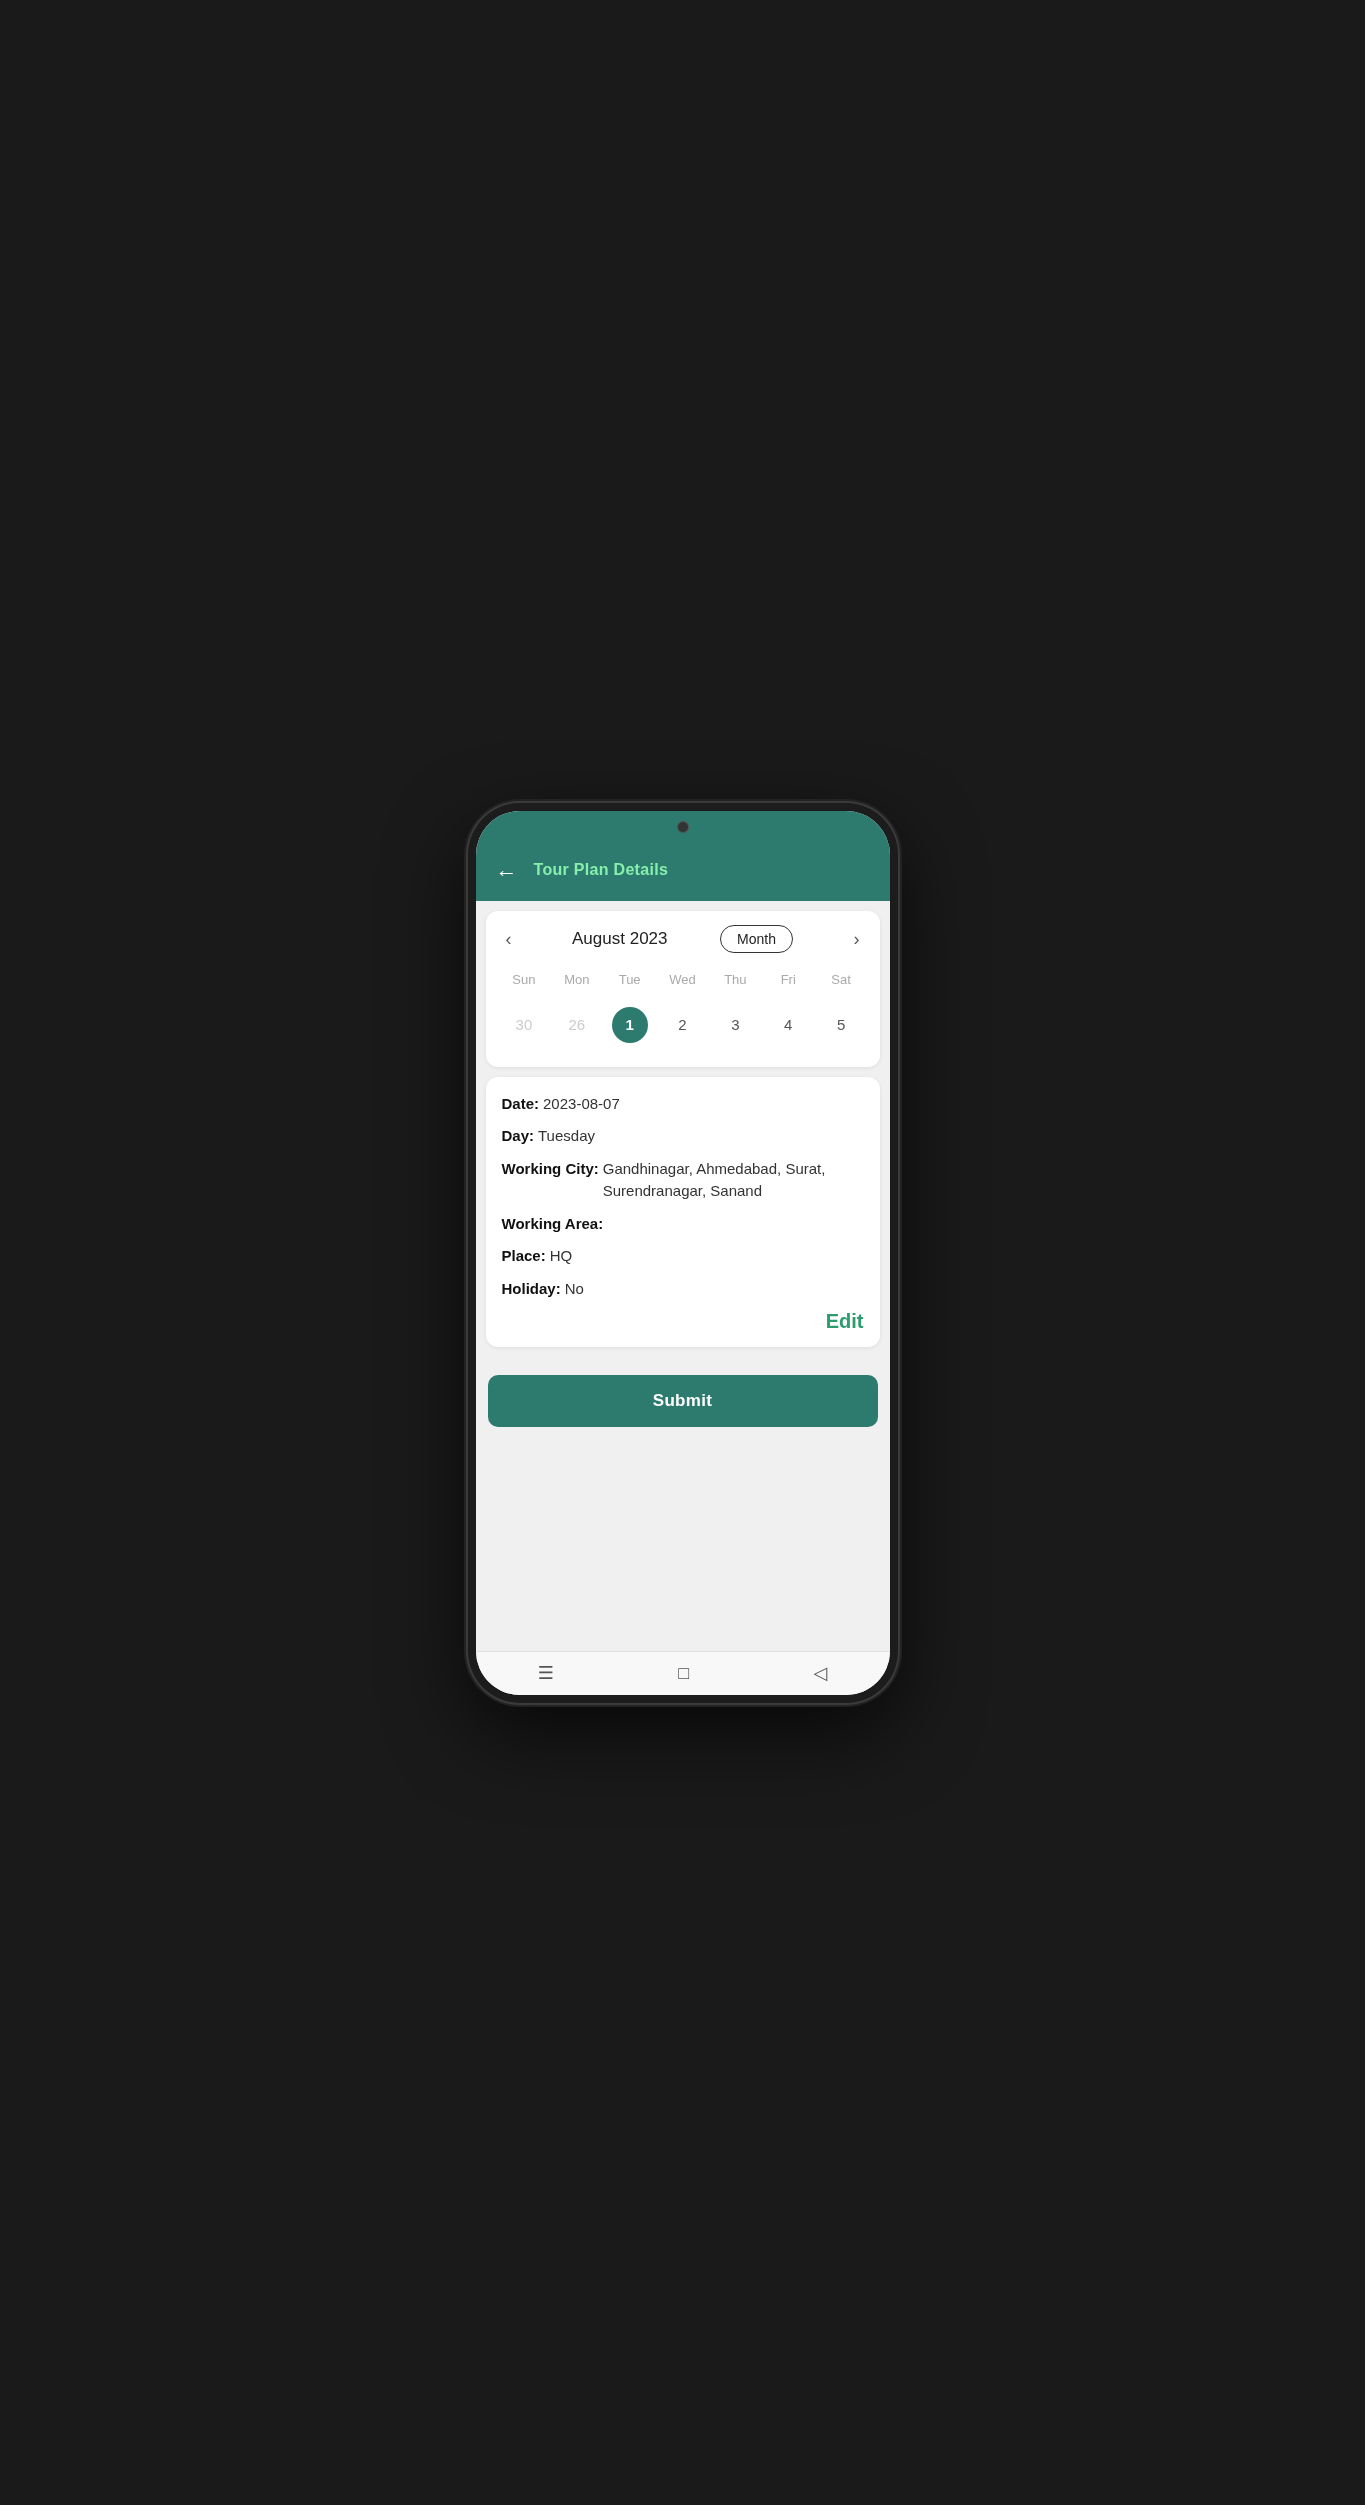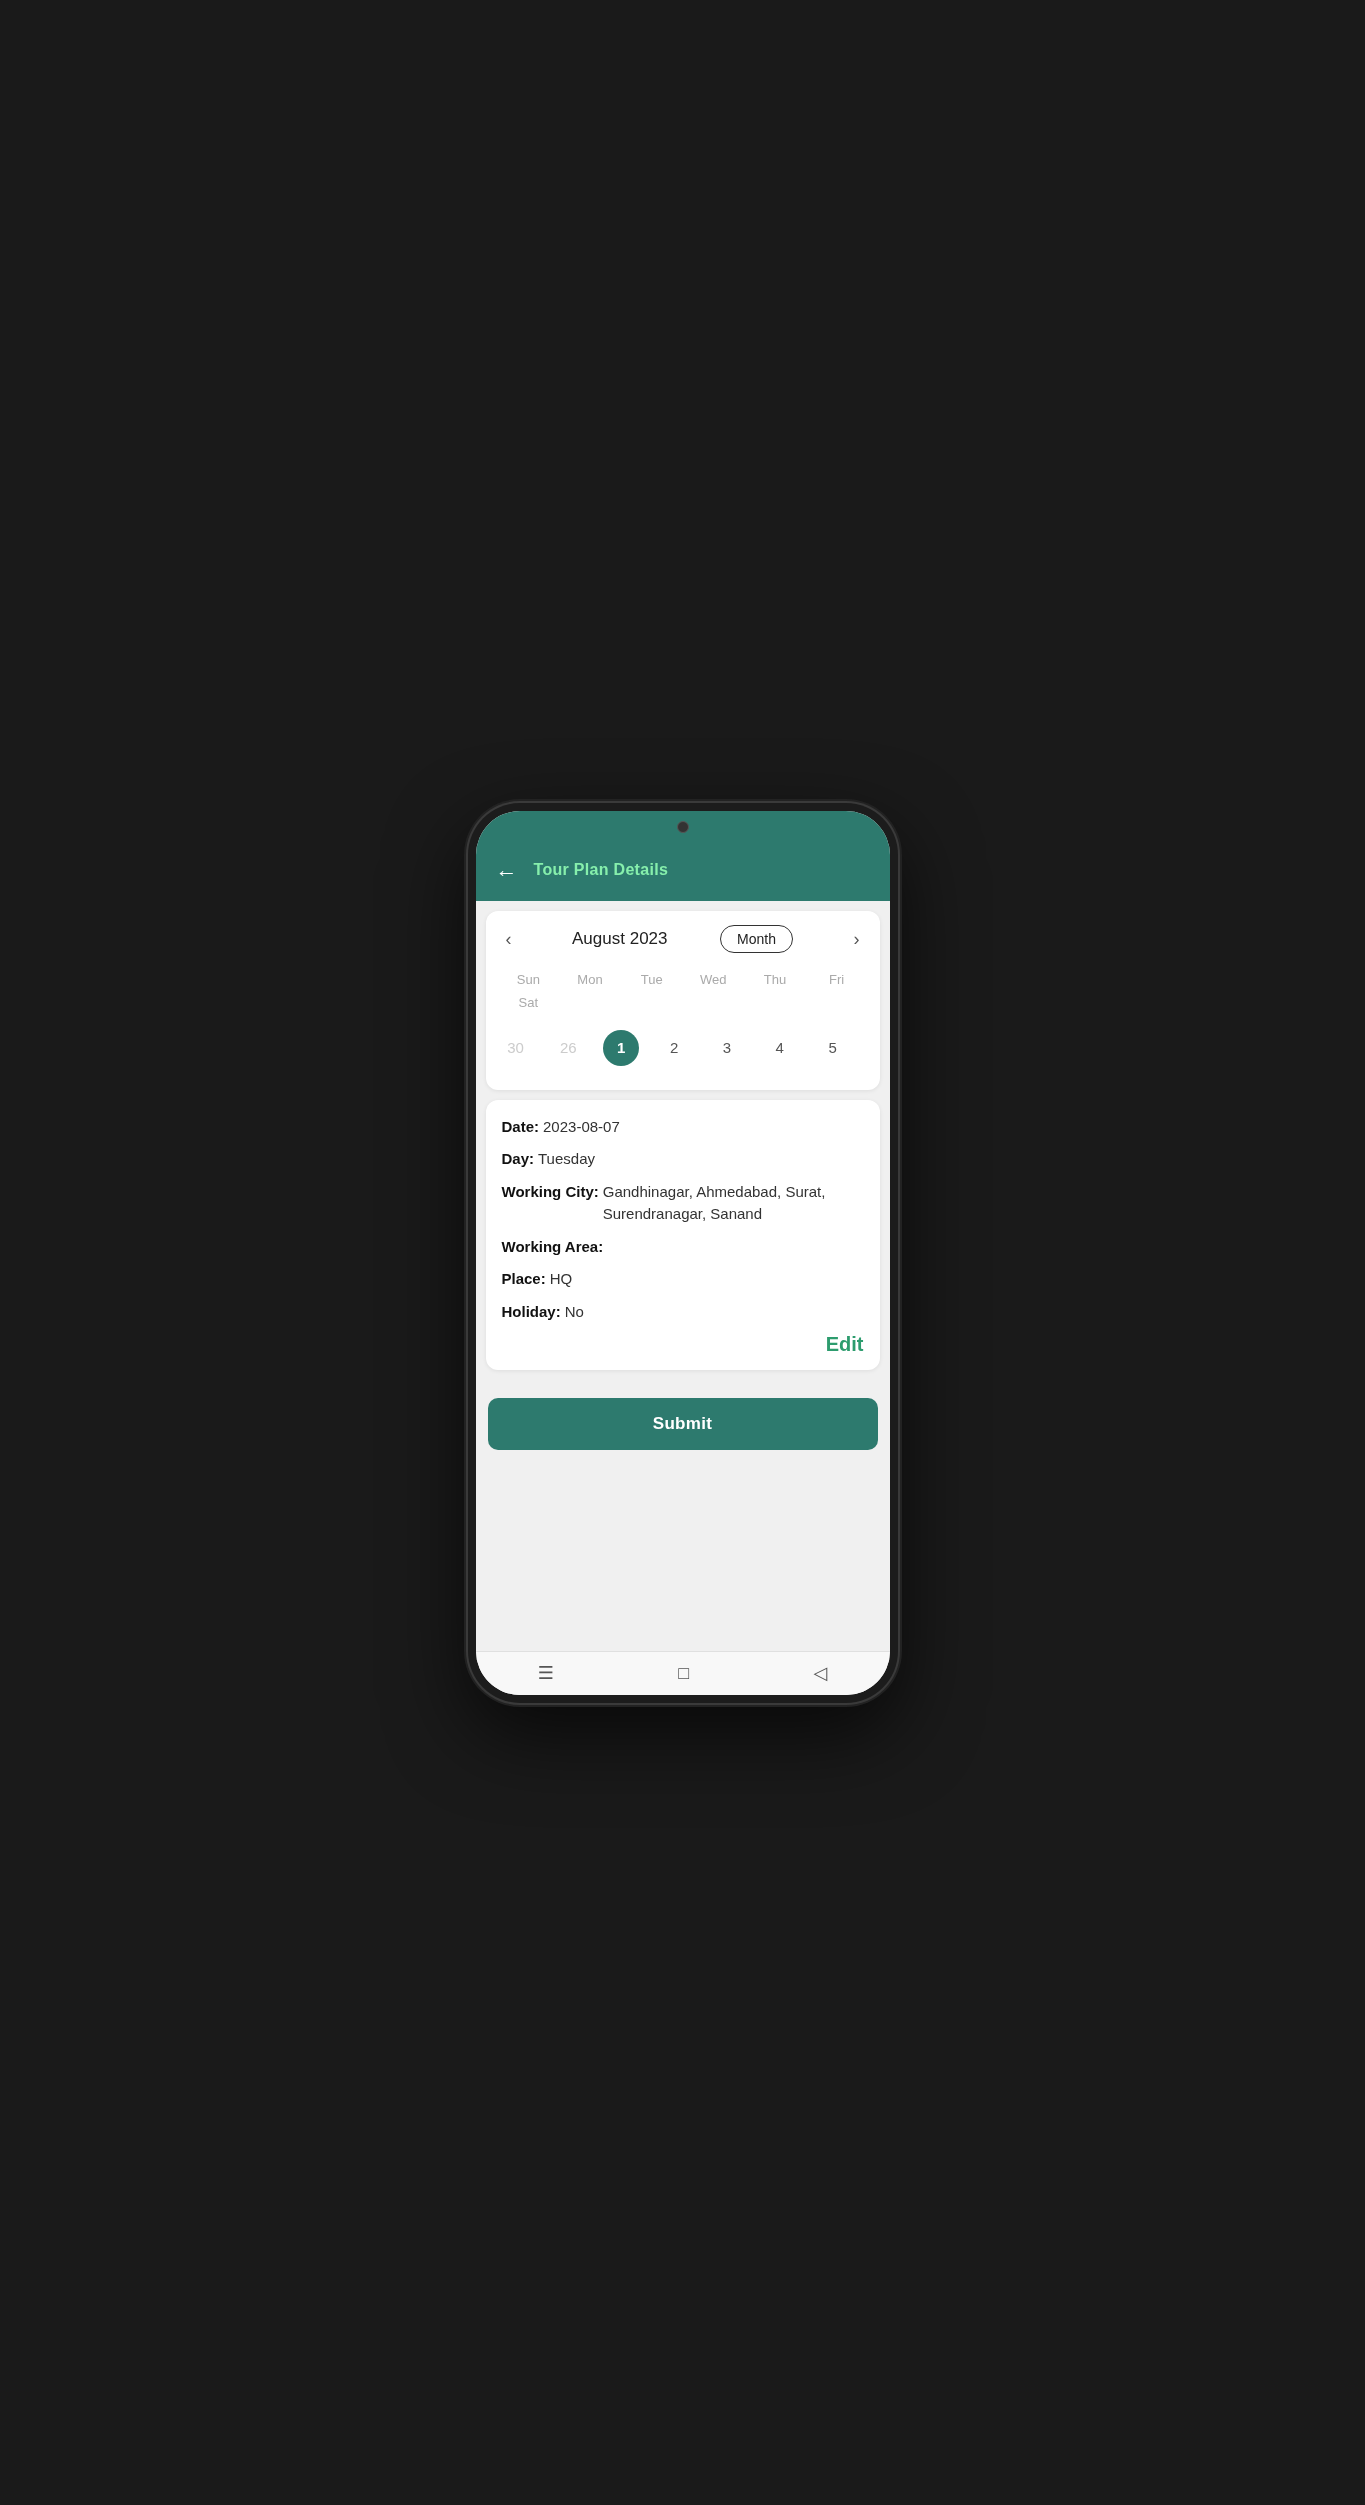--- a/index.html
+++ b/index.html
@@ -101,21 +101,21 @@
       border-radius: 20px;
       padding: 5px 16px;
       font-size: 14px;
       font-weight: 500;
       color: #222;
       background: white;
       cursor: pointer;
     }
     .calendar-days-header {
       display: grid;
-      grid-template-columns: repeat(6, 1fr);
+      grid-template-columns: repeat(7, 1fr);
       text-align: center;
       margin-bottom: 8px;
     }
     .day-header {
       font-size: 13px;
       color: #aaa;
       font-weight: 500;
       padding: 4px 0;
     }
     .calendar-grid {
@@ -123,21 +123,21 @@
       grid-template-columns: repeat(7, 1fr);
       text-align: center;
     }
     .cal-day {
       padding: 8px 0;
       font-size: 15px;
       color: #555;
       cursor: pointer;
       display: flex;
       align-items: center;
-      justify-content: flex-start;
+      justify-content: center;
     }
     .cal-day.other-month {
       color: #ccc;
     }
     .cal-day.selected .day-num {
       background: #2d7a6e;
       color: white;
       border-radius: 50%;
       width: 36px;
       height: 36px;

